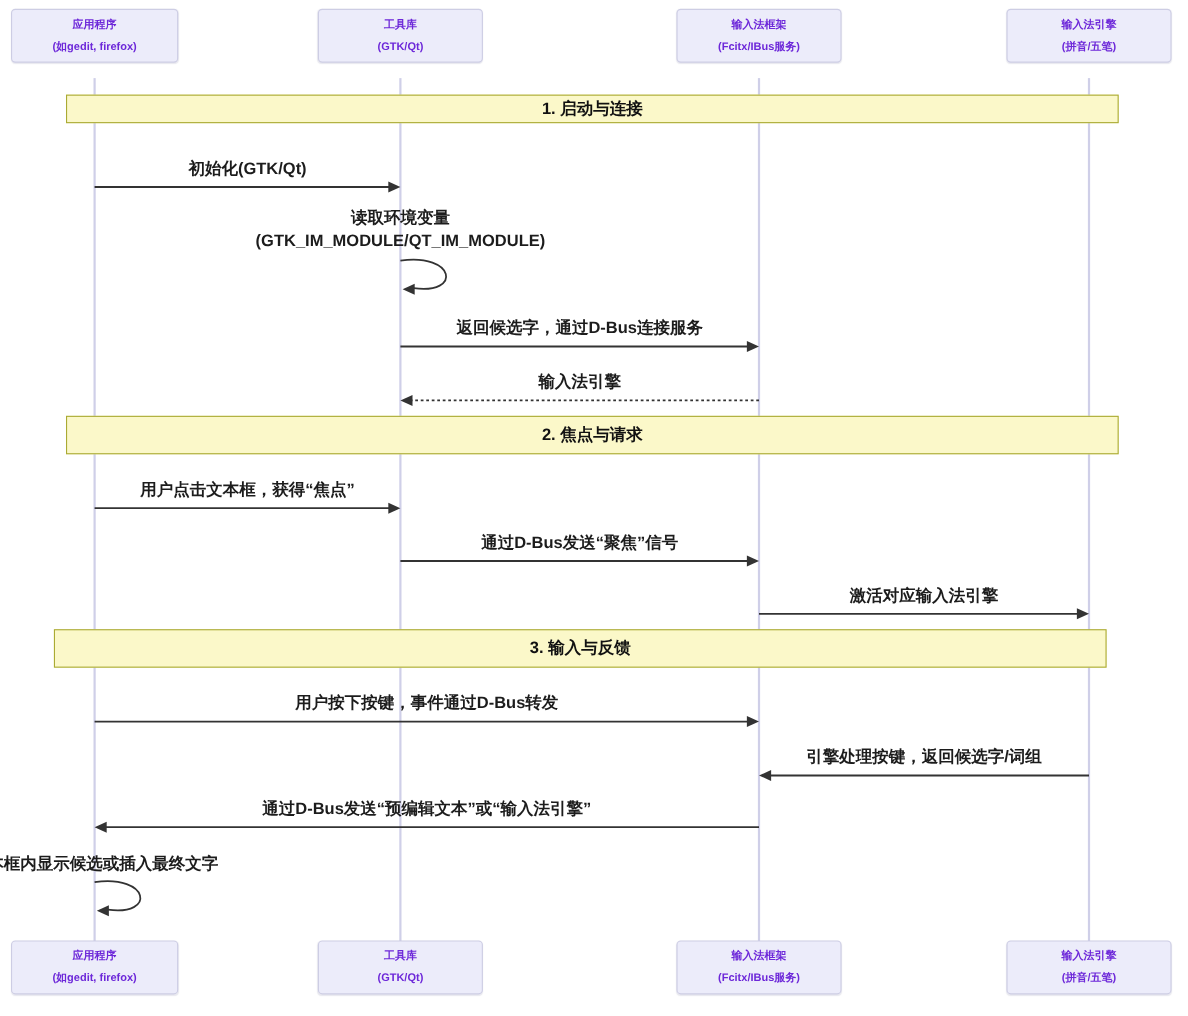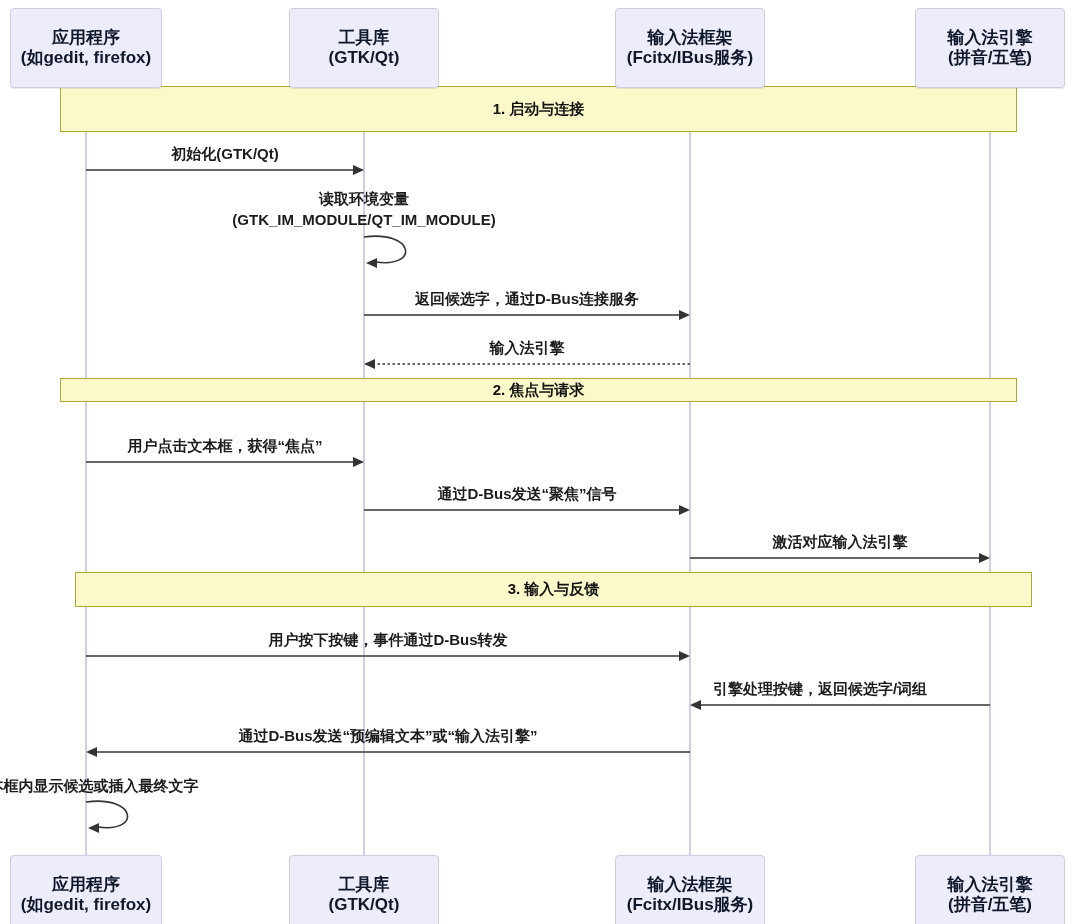--- a/index.html
+++ b/index.html
@@ -4,25 +4,25 @@
 <style>
   html,body{margin:0;padding:0;background:#ffffff;}
   body{
     width:1080px;height:924px;overflow:hidden;position:relative;
     font-family:"Liberation Sans","DejaVu Sans",sans-serif;
     -webkit-font-smoothing:antialiased;
   }
   #diagram{position:absolute;left:0;top:0;width:1080px;height:924px;overflow:hidden;}
   .line{position:absolute;width:2px;background:#cfcfe8;}
   .actor-box{
-    position:absolute;height:80px;box-sizing:border-box;
+    position:absolute;height:49px;box-sizing:border-box;
     background:#ececfa;border:1px solid #cdcde4;border-radius:4px;
     display:flex;flex-direction:column;align-items:center;justify-content:center;
     box-shadow:0 1px 1px rgba(120,120,160,0.18);
-    color:#0f172a;font-size:17px;font-weight:600;line-height:20px;text-align:center;
+    color:#6d28d9;font-size:10px;font-weight:600;line-height:20px;text-align:center;
     white-space:nowrap;
   }
   .section-band{
     position:absolute;box-sizing:border-box;
     background:#fbf8c9;border:1px solid #aaaa33;
     display:flex;align-items:center;justify-content:center;
     color:#111;font-size:15px;font-weight:700;
   }
   .msg-label{
     position:absolute;transform:translateX(-50%);
@@ -33,27 +33,27 @@
   .z-lines{z-index:1;} .z-bands{z-index:2;} .z-text{z-index:4;} .z-box{z-index:5;}
 </style>
 </head>
 <body>
 
 <div id="diagram">
     <div class="line z-lines" style="left: 85px; top: 71px; height: 785px; background: rgb(207, 207, 232);"></div>
     <div class="line z-lines" style="left: 363px; top: 71px; height: 785px; background: rgb(207, 207, 232);"></div>
     <div class="line z-lines" style="left: 689px; top: 71px; height: 785px; background: rgb(207, 207, 232);"></div>
     <div class="line z-lines" style="left: 989px; top: 71px; height: 785px; background: rgb(207, 207, 232);"></div>
-    <div class="section-band z-bands" style="left: 60px; top: 86px; width: 957px; height: 46px; background: rgb(251, 248, 201); border-color: rgb(170, 170, 51);">
+    <div class="section-band z-bands" style="left: 60px; top: 86px; width: 957px; height: 26px; background: rgb(251, 248, 201); border-color: rgb(170, 170, 51);">
       <span>1. 启动与连接</span>
     </div>
-    <div class="section-band z-bands" style="left: 60px; top: 378px; width: 957px; height: 24px; background: rgb(251, 248, 201); border-color: rgb(170, 170, 51);">
+    <div class="section-band z-bands" style="left: 60px; top: 378px; width: 957px; height: 35px; background: rgb(251, 248, 201); border-color: rgb(170, 170, 51);">
       <span>2. 焦点与请求</span>
     </div>
-    <div class="section-band z-bands" style="left: 75px; top: 572px; width: 957px; height: 35px; background: rgb(251, 248, 201); border-color: rgb(170, 170, 51);">
+    <div class="section-band z-bands" style="left: 49px; top: 572px; width: 957px; height: 35px; background: rgb(251, 248, 201); border-color: rgb(170, 170, 51);">
       <span>3. 输入与反馈</span>
     </div>
     <svg width="1080" height="924" id="wires">
       <line x1="86" y1="170" x2="355" y2="170" stroke="#333333" stroke-width="1.6"></line>
       <polygon points="364,170 353,165 353,175" fill="#333333"></polygon>
       <path d="M 364 237 C 414 230, 420 268, 376 262" fill="none" stroke="#333333" stroke-width="1.6"></path>
       <polygon points="366,263 377,258 377,268" fill="#333333"></polygon>
       <line x1="364" y1="315" x2="681" y2="315" stroke="#333333" stroke-width="1.6"></line>
       <polygon points="690,315 679,310 679,320" fill="#333333"></polygon>
       <line x1="690" y1="364" x2="373" y2="364" stroke="#333333" stroke-width="1.6" stroke-dasharray="2.5,2.5"></line>
@@ -77,21 +77,21 @@
     <div class="msg-label z-text" style="left: 364px; top: 188px;">
       <div>读取环境变量</div>
       <div>(GTK_IM_MODULE/QT_IM_MODULE)</div>
     </div>
     <div class="msg-label z-text" style="left: 527px; top: 288px;">返回候选字，通过D-Bus连接服务</div>
     <div class="msg-label z-text" style="left: 527px; top: 337px;">输入法引擎</div>
     <div class="msg-label z-text" style="left: 225px; top: 435px;">用户点击文本框，获得“焦点”</div>
     <div class="msg-label z-text" style="left: 527px; top: 483px;">通过D-Bus发送“聚焦”信号</div>
     <div class="msg-label z-text" style="left: 840px; top: 531px;">激活对应输入法引擎</div>
     <div class="msg-label z-text" style="left: 388px; top: 629px;">用户按下按键，事件通过D-Bus转发</div>
-    <div class="msg-label z-text" style="left: 820px; top: 678px;">引擎处理按键，返回候选字/词组</div>
+    <div class="msg-label z-text" style="left: 840px; top: 678px;">引擎处理按键，返回候选字/词组</div>
     <div class="msg-label z-text" style="left: 388px; top: 725px;">通过D-Bus发送“预编辑文本”或“输入法引擎”</div>
     <div class="msg-label z-text" style="left: 86px; top: 775px;">
       <div>文本框内显示候选或插入最终文字</div>
     </div>
     <div class="actor-box z-box" style="left: 10px; top: 8px; width: 152px;">
       <div>应用程序</div>
       <div>(如gedit, firefox)</div>
     </div>
     <div class="actor-box z-box" style="left: 289px; top: 8px; width: 150px;">
       <div>工具库</div>

